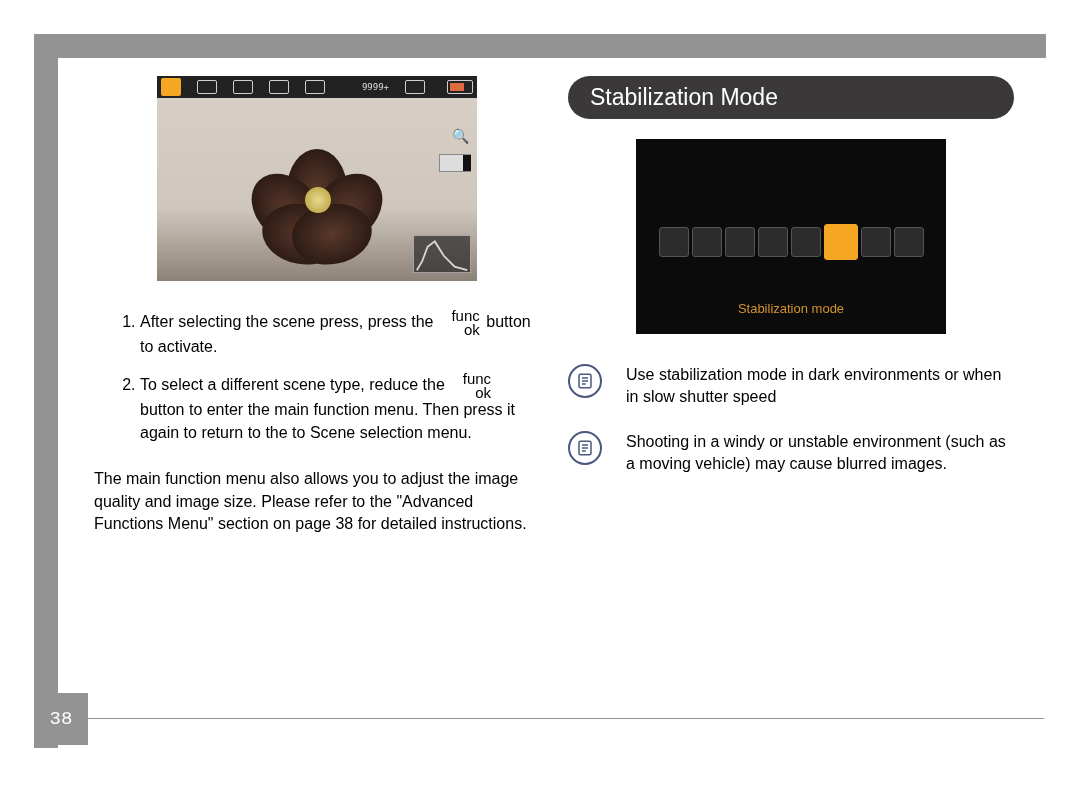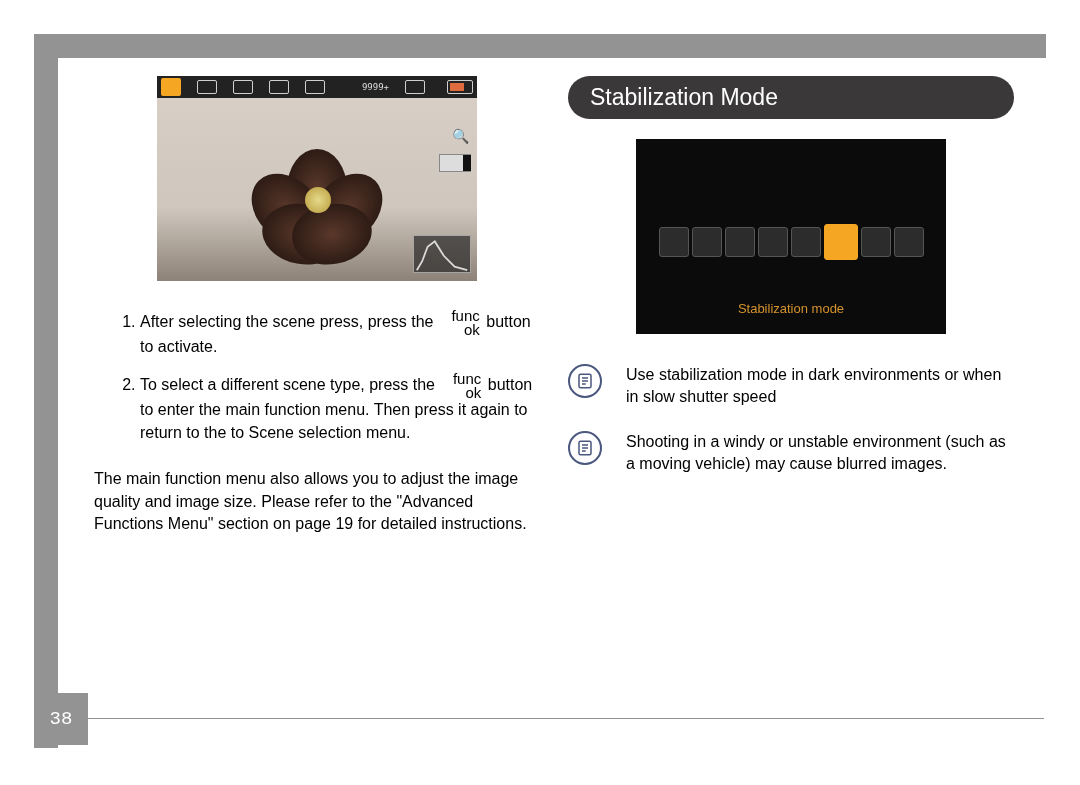--- a/index.html
+++ b/index.html
@@ -144,27 +144,27 @@
         </div>
       </div>
 
       <ol class="steps">
         <li>
           <span>After selecting the scene press, press the </span>
           <span class="funcok"><span class="f">func</span><span class="o">ok</span></span>
           <span> button to activate.</span>
         </li>
         <li>
-          <span>To select a different scene type, press the </span>
+          <span>To select a different scene type, reduce the </span>
           <span class="funcok"><span class="f">func</span><span class="o">ok</span></span>
           <span> button to enter the main function menu. Then press it again to return to the to Scene selection menu.</span>
         </li>
       </ol>
 
-      <p class="body">The main function menu also allows you to adjust the image quality and image size. Please refer to the "Advanced Functions Menu" section on page 19 for detailed instructions.</p>
+      <p class="body">The main function menu also allows you to adjust the image quality and image size. Please refer to the "Advanced Functions Menu" section on page 38 for detailed instructions.</p>
     </div>
 
     <div class="col col-right">
       <div class="heading-pill">Stabilization Mode</div>
 
 
       <div class="modeshot">
         <div class="modeshot-row">
           <span class="mode-icon"></span>
           <span class="mode-icon"></span>

